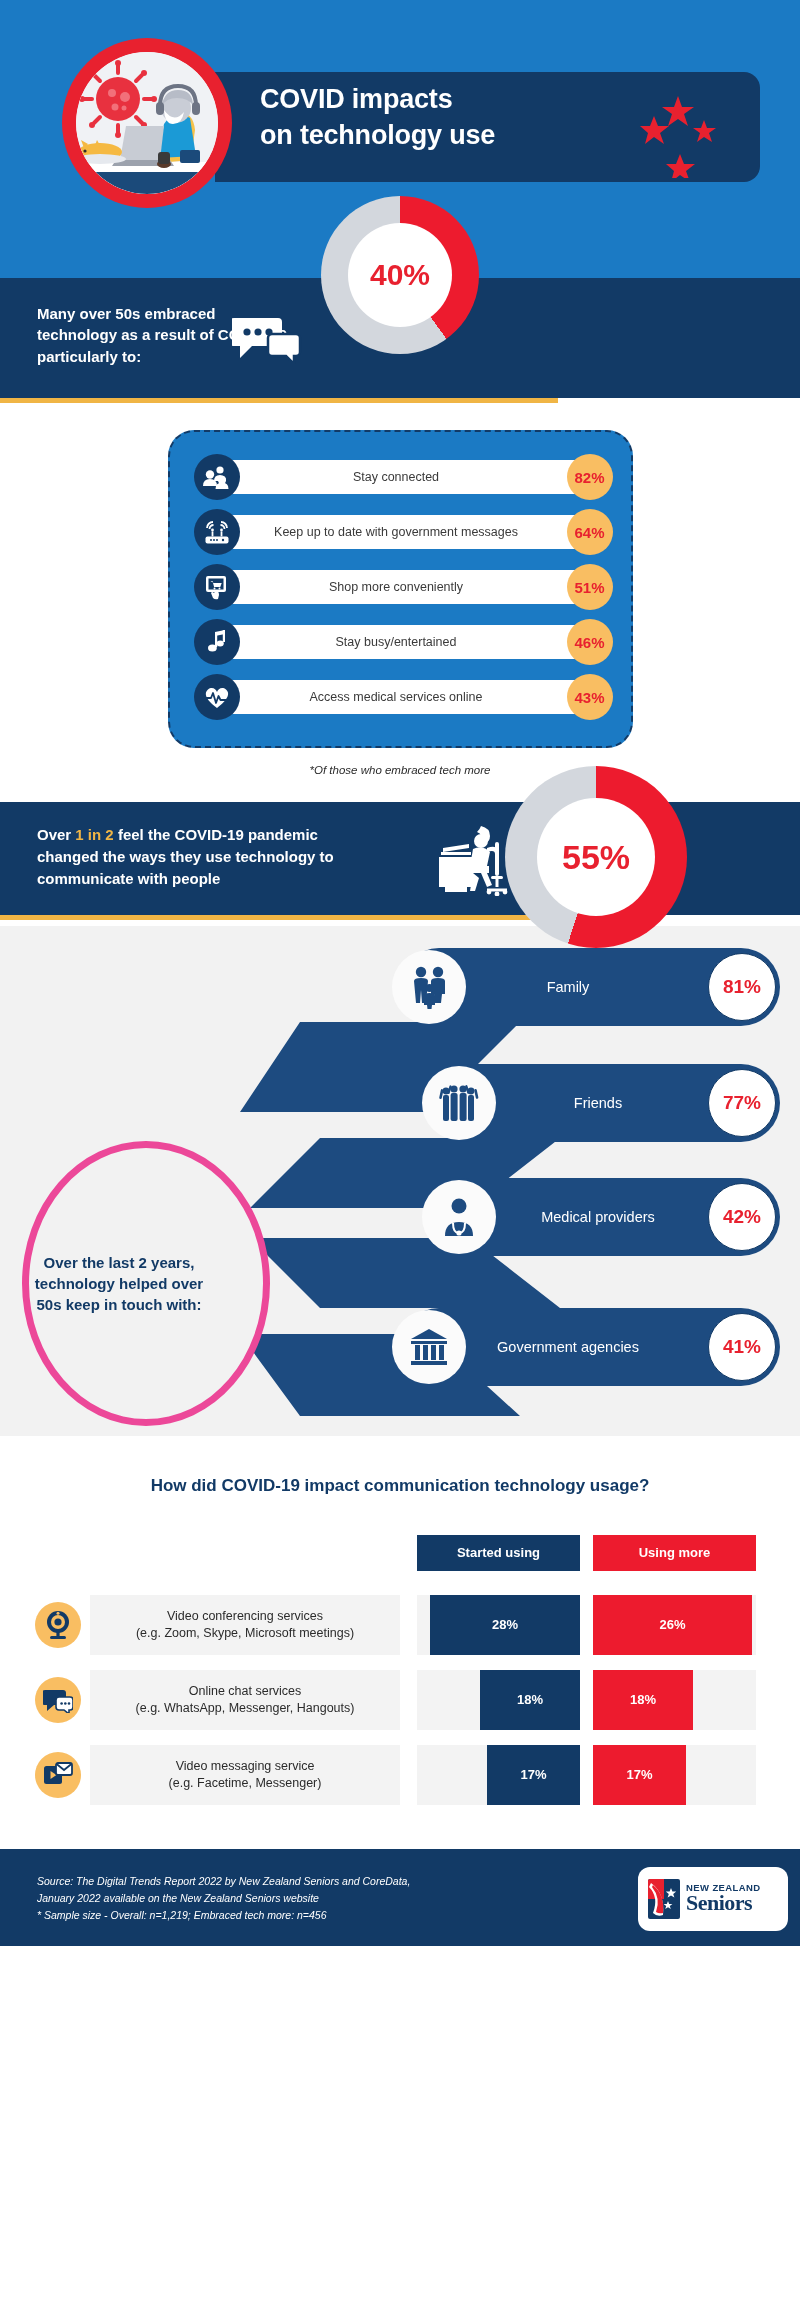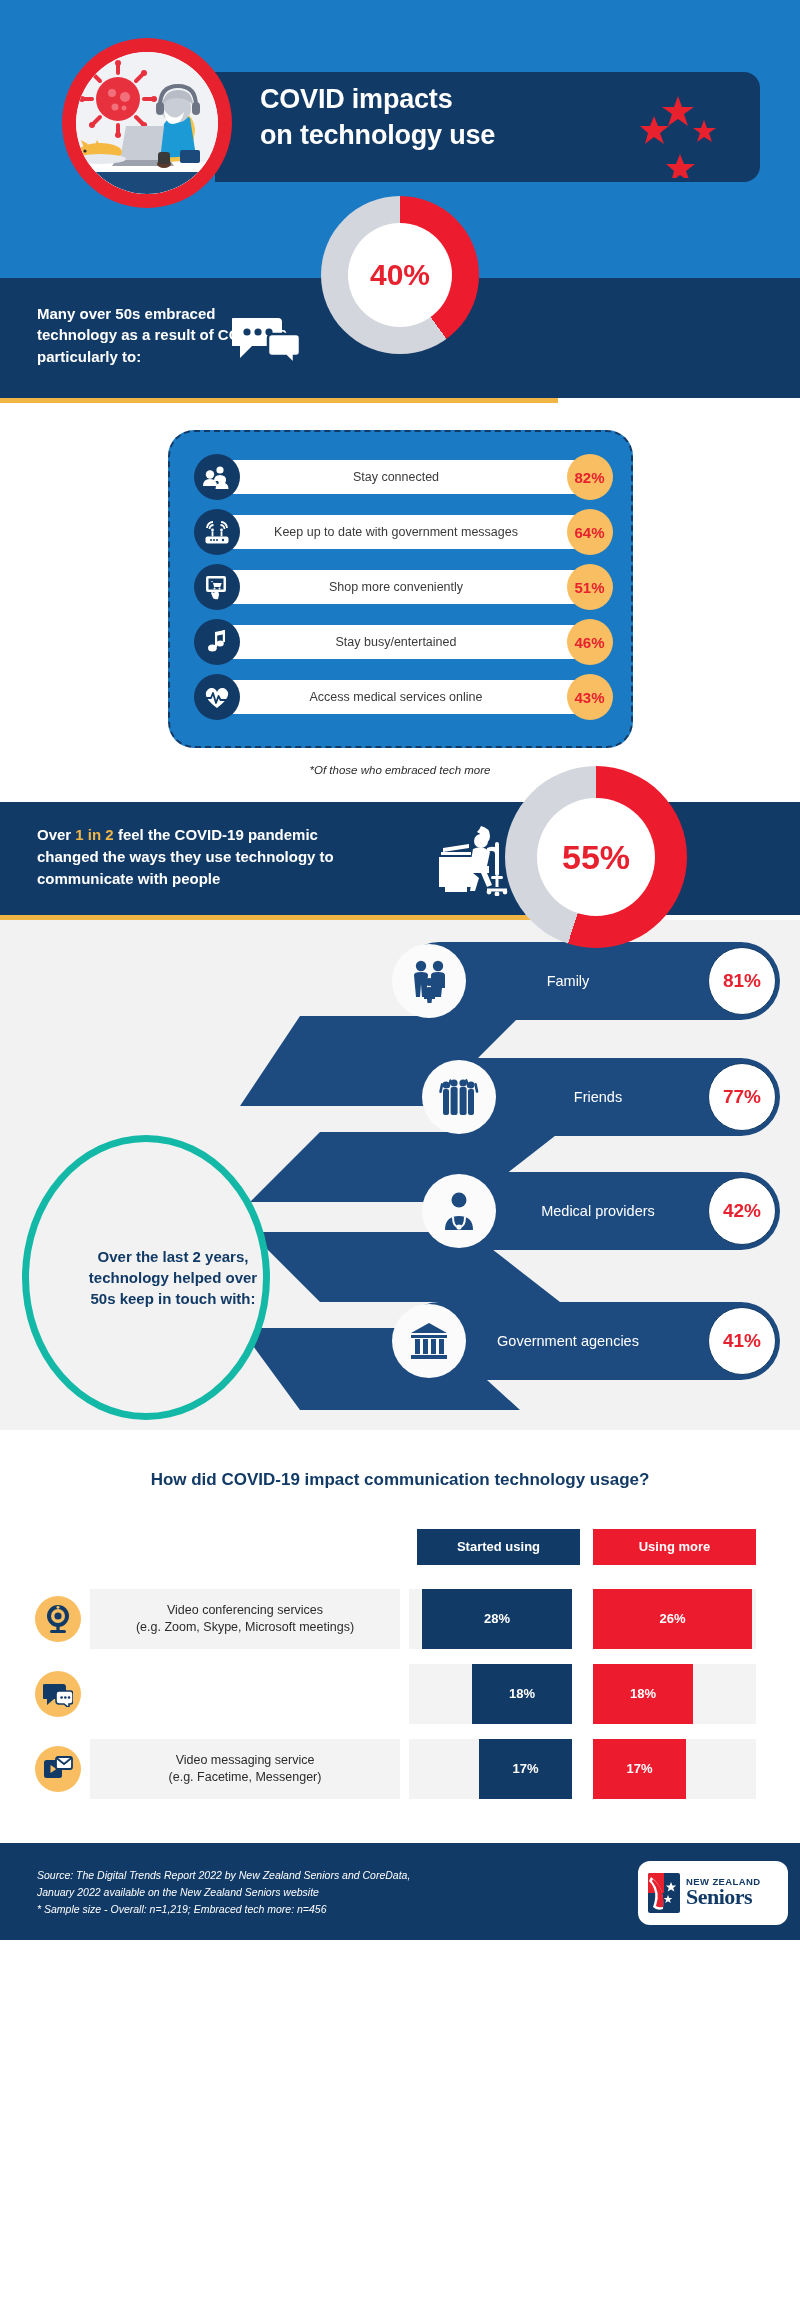--- a/index.html
+++ b/index.html
@@ -169,21 +169,21 @@
   }
   .hl { color: #f0b545; }
   .desk-ico { position: absolute; left: 437px; top: 22px; }
   .donut55 { position: absolute; left: 505px; top: -36px; z-index: 20; }
 
   
   .graysec {
     position: relative;
     background: #f2f2f2;
     height: 510px;
-    margin-top: 5px;
+    margin-top: 11px;
     overflow: hidden;
   }
   .chev {
     position: absolute;
     left: 0; top: 0;
   }
   .pill {
     position: absolute;
     height: 78px;
     border-radius: 39px;
@@ -217,23 +217,23 @@
     border: 1.5px solid #123a66;
     display: flex; align-items: center; justify-content: center;
     color: #e8212f; font-weight: bold; font-size: 19px;
     z-index: 4;
   }
   .redoval {
     position: absolute;
     left: 22px; top: 215px;
     width: 248px; height: 285px;
     border-radius: 50%;
-    border: 7px solid #14b8a6;
+    border: 7px solid #ec4899;
     background: #f2f2f2;
-    display: flex; align-items: center; justify-content: flex-end;
+    display: flex; align-items: center; justify-content: flex-start;
     z-index: 6;
   }
   .redoval-txt {
     width: 180px;
     text-align: center;
     color: #123a66;
     font-weight: bold;
     font-size: 15px;
     line-height: 1.42;
   }
@@ -271,21 +271,21 @@
     width: 310px; height: 60px;
     background: #f3f3f3;
     display: flex; flex-direction: column;
     align-items: center; justify-content: center;
     font-size: 12.5px; color: #2b2b2b; line-height: 1.35;
   }
   .trow-track {
     position: absolute; top: 0; height: 60px;
     background: #f3f3f3;
   }
-  .trow-track.t1 { left: 379px; width: 163px; text-align: center; }
+  .trow-track.t1 { left: 387px; width: 163px; text-align: center; }
   .trow-track.t2 { left: 563px; width: 163px; }
   .trow-fill {
     position: absolute; top: 0; height: 60px;
     display: flex; align-items: center; justify-content: center;
     color: #ffffff; font-weight: bold; font-size: 13px;
   }
   .trow-fill.blue { background: #123a66; }
   .trow-fill.red { background: #ed1b2e; }
 
   
@@ -692,20 +692,24 @@
           <svg width="30" height="26" viewBox="0 0 30 26" fill="#123a66">
             <path d="M2 3 h18 a3 3 0 0 1 3 3 v9 a3 3 0 0 1 -3 3 h-9 l-7 6 v-6 h-2 a3 3 0 0 1 -3 -3 v-9 a3 3 0 0 1 3 -3z"></path>
             <path d="M16 10 h11 a3 3 0 0 1 3 3 v7 a3 3 0 0 1 -3 3 h-1 v4 l-5 -4 h-5 a3 3 0 0 1 -3 -3 v-7 a3 3 0 0 1 3 -3z" fill="#ffffff" stroke="#123a66" stroke-width="1.6"></path>
             <g fill="#123a66">
                 <circle cx="18.6" cy="16.5" r="1.3"></circle>
                 <circle cx="22.3" cy="16.5" r="1.3"></circle>
                 <circle cx="26" cy="16.5" r="1.3"></circle>
               </g>
           </svg>
         </div>
+        <div class="trow-label">
+          <span>Online chat services</span>
+          <span>(e.g. WhatsApp, Messenger, Hangouts)</span>
+        </div>
         <div class="trow-track t1">
           <div class="trow-fill blue" style="left:63px;width:100px;">18%</div>
         </div>
         <div class="trow-track t2">
           <div class="trow-fill red" style="left:0;width:100px;">18%</div>
         </div>
       </div>
 
       <div class="trow">
         <div class="trow-ico">

